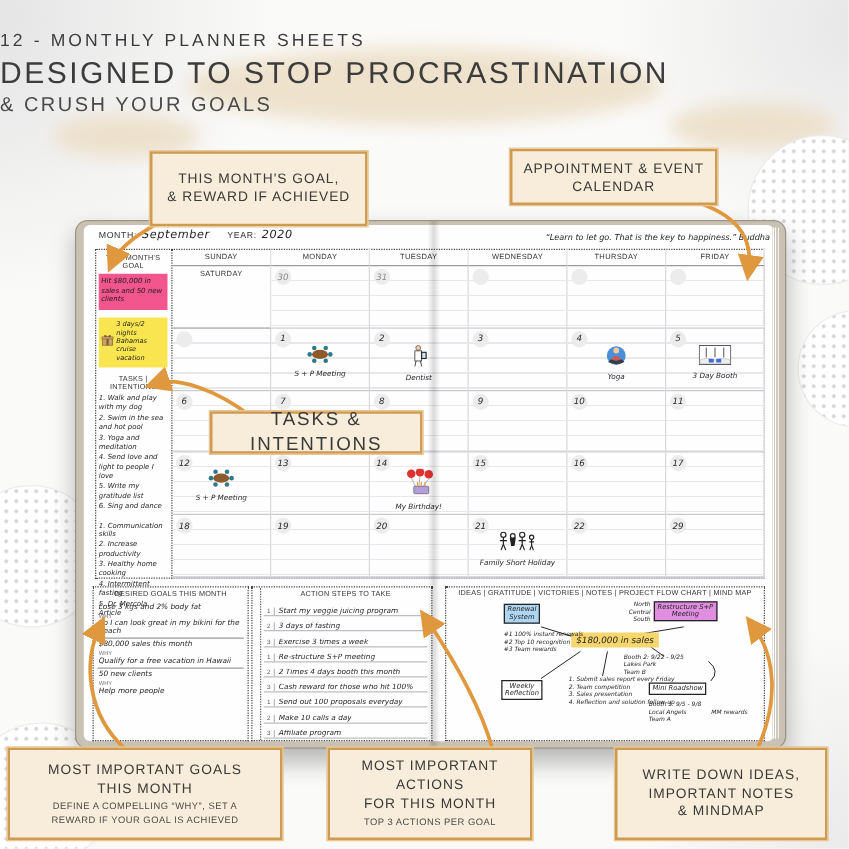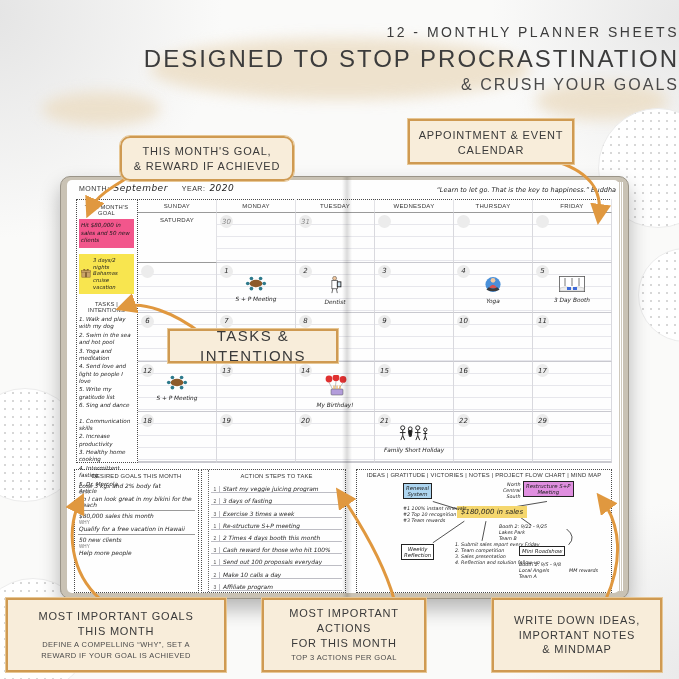--- a/index.html
+++ b/index.html
@@ -14,32 +14,32 @@
   .hand{font-family:"DejaVu Sans",sans-serif;font-style:italic;color:#1f1f1f;}
   .pre{white-space:pre-line;}
 
   
   .wash{position:absolute;background:#ecdec6;border-radius:50%;filter:blur(7px);opacity:.85;z-index:1;}
   .dots{position:absolute;border-radius:50%;background-color:#fff;
     background-image:radial-gradient(#d7d7d7 1.4px, transparent 1.5px);
     background-size:8px 8px;border:1px solid #ececec;z-index:1;}
 
   
-  .hdr{position:absolute;left:0;right:0;text-align:right;color:#3c3c3c;z-index:3;padding-left:44px;}
+  .hdr{position:absolute;left:0;right:0;text-align:left;color:#3c3c3c;z-index:3;}
   #hdr1{top:24px;font-size:14px;letter-spacing:2.5px;}
   #hdr2{top:45px;font-size:24px;letter-spacing:2px;}
   #hdr3{top:76px;font-size:16px;letter-spacing:2px;color:#4a4a4a;}
 
   
   .callout{position:absolute;background:#f8edda;border:2px solid #cf9a52;outline:1px solid #e7c795;
     color:#3a3a3a;text-align:center;z-index:6;display:flex;flex-direction:column;justify-content:center;
     padding:4px 6px;box-sizing:border-box;}
   .callout .t1{font-size:11px;letter-spacing:.8px;line-height:1.35;}
   .callout .t2{font-size:7.5px;letter-spacing:.4px;line-height:1.4;margin-top:2px;color:#4a4a4a;text-align:center;}
-  #co-tl{left:120px;top:136px;width:174px;height:45px;border-radius:10px;}
+  #co-tl{left:120px;top:121px;width:174px;height:60px;}
   #co-tr{left:408px;top:119px;width:166px;height:45px;justify-content:flex-end;}
   #co-c{left:168px;top:329px;width:170px;height:34px;}
   #co-c .t1{font-size:15px;letter-spacing:1.5px;}
   #co-bl{left:6px;top:598px;width:220px;height:74px;}
   #co-bc{left:262px;top:598px;width:164px;height:74px;}
   #co-br{left:492px;top:598px;width:170px;height:74px;}
 
   
   .planner{position:absolute;left:60px;top:176px;width:567px;height:421px;z-index:4;
     background:#c9c2b4;border:1px solid #9a9488;border-radius:10px;

